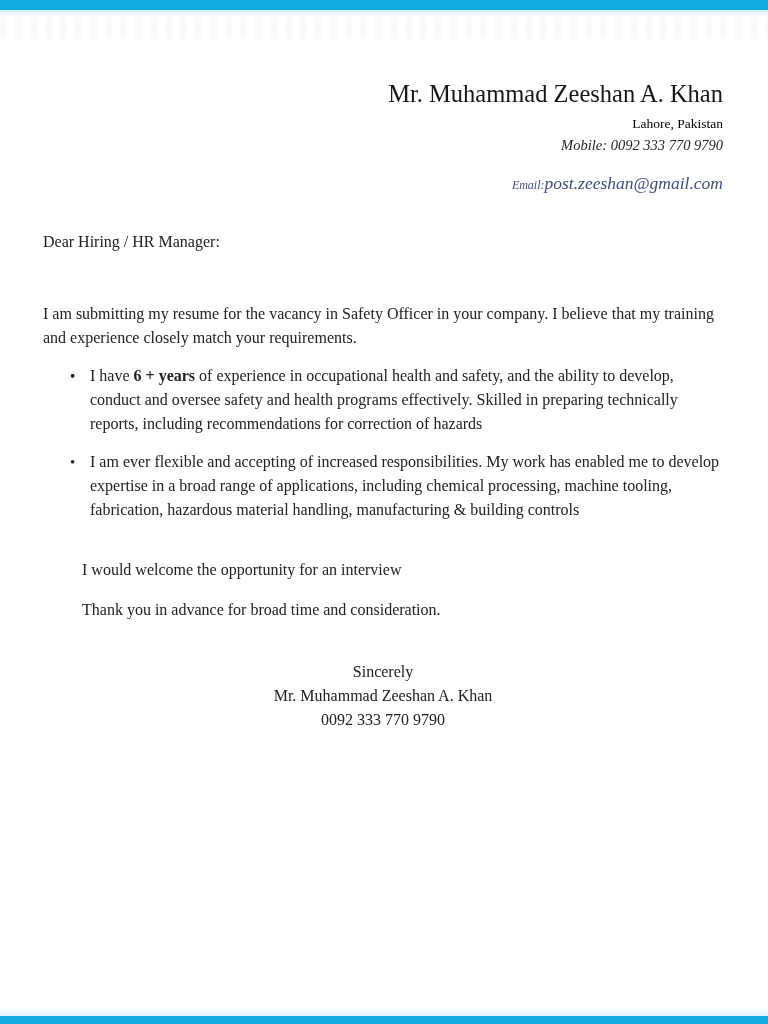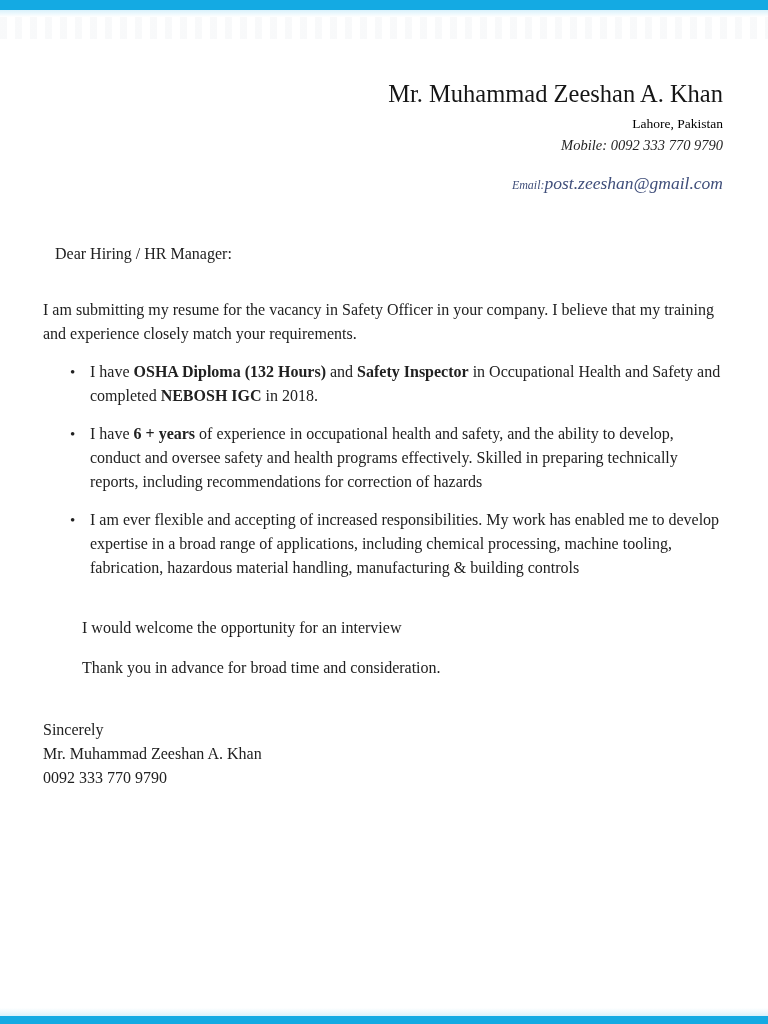--- a/index.html
+++ b/index.html
@@ -66,22 +66,22 @@
   }
   .email-label { font-size: 12px; color: #3f4e7a; }
   .email-address { font-size: 17.5px; color: #3f4e7a; text-decoration: none; }
 
   
   .letter-body {
     position: absolute; top: 230px; left: 43px; right: 45px;
     font-size: 16px;
     line-height: 24px;
   }
-  .salutation { margin: 12px; }
-  .intro { margin: 32px 0 0 0; }
+  .salutation { margin: 0; }
+  .intro { margin: 48px 0 0 0; }
   .intro-line2 { margin: 0; }
 
   ul.bullet-list {
     list-style: none;
     margin: 14px 0 0 0;
     padding: 0;
   }
   ul.bullet-list li {
     position: relative;
     padding-left: 47px;
@@ -94,21 +94,21 @@
     font-size: 15px;
   }
 
   .closing {
     margin: 36px 0 0 23px;
   }
   .closing p { margin: 16px; }
 
   .signature-block {
     margin-top: 38px;
-    text-align: left;
+    text-align: center;
   }
   .signature-block div { line-height: 24px; }
 
   .seg-bold { font-weight: 700; }
 </style>
 </head>
 <body>
 
 <div class="top-bar" style="background: rgb(20, 170, 227);"></div>
 <div class="top-bar-fade"></div>
@@ -120,21 +120,21 @@
   <div class="sender-mobile"><span>Mobile:</span> <span>0092 333 770 9790</span></div>
   <div class="sender-email"><span class="email-label" style="color: rgb(63, 78, 122);">Email:</span><a href="#" class="email-address" style="color: rgb(63, 78, 122);">post.zeeshan@gmail.com</a></div>
 </div>
 
 <div class="letter-body">
   <p class="salutation">Dear Hiring / HR Manager:</p>
 
   <p class="intro">I am submitting my resume for the vacancy in Safety Officer in your company. I believe that my training and experience closely match your requirements.</p>
 
   <ul class="bullet-list">
-    <li><span class="bullet-dot">•</span><span><span>I have </span><span class="seg-bold">OSHA Diploma (132 Hours)</span><span> and </span><span class="seg-bold">Safety Inspector</span><span> in Occupational Health and Safety and completed </span><span class="seg-bold">NEBOSH IGC</span><span> in 2018.</span></span></li>
+    <li><span class="bullet-dot">•</span></li>
     <li><span class="bullet-dot">•</span><span><span>I have </span><span class="seg-bold">6 + years</span><span> of experience in occupational health and safety, and the ability to develop, conduct and oversee safety and health programs effectively. Skilled in preparing technically reports, including recommendations for correction of hazards</span></span></li>
     <li><span class="bullet-dot">•</span><span><span>I am ever flexible and accepting of increased responsibilities. My work has enabled me to develop expertise in a broad range of applications, including chemical processing, machine tooling, fabrication, hazardous material handling, manufacturing &amp; building controls</span></span></li>
   </ul>
 
   <div class="closing">
     <p>I would welcome the opportunity for an interview</p>
     <p>Thank you in advance for broad time and consideration.</p>
   </div>
 
   <div class="signature-block">

